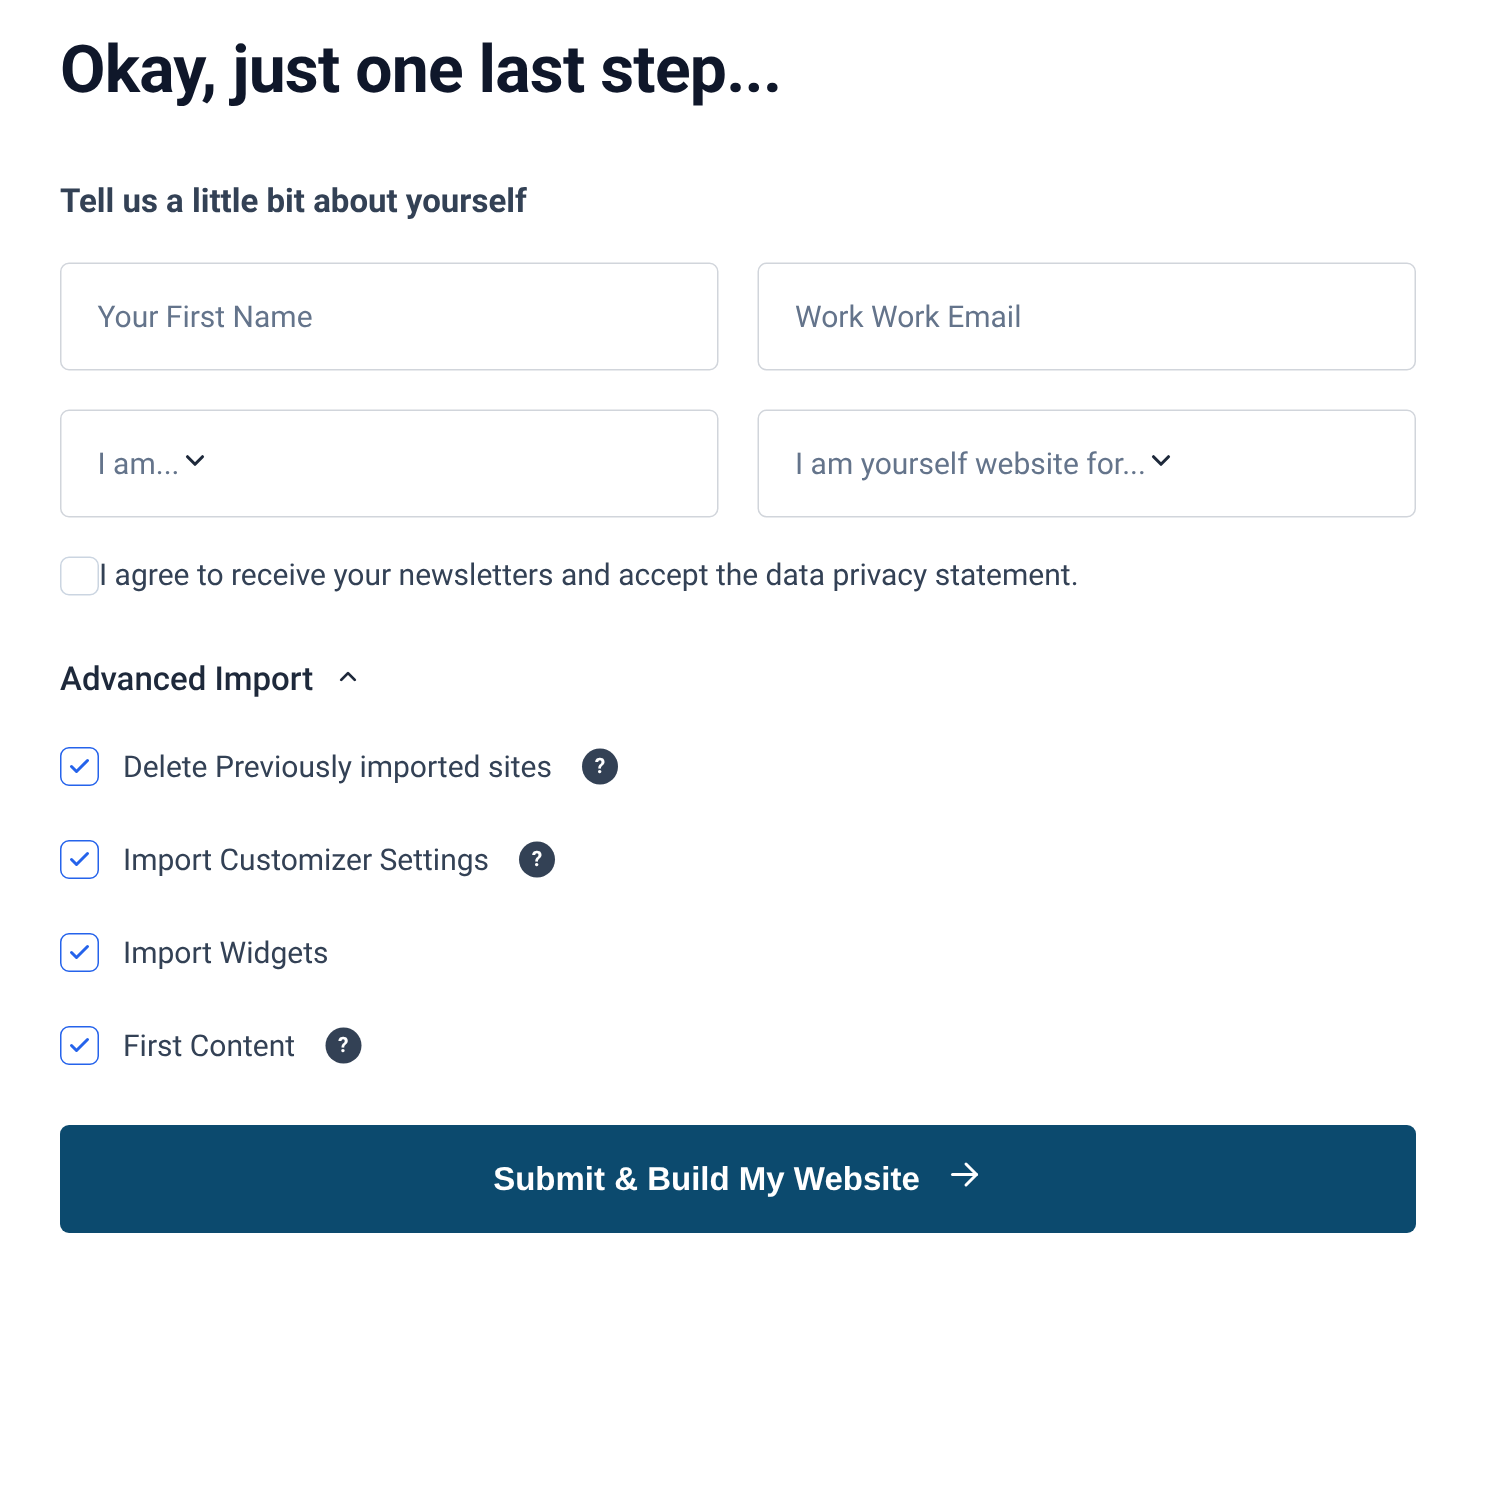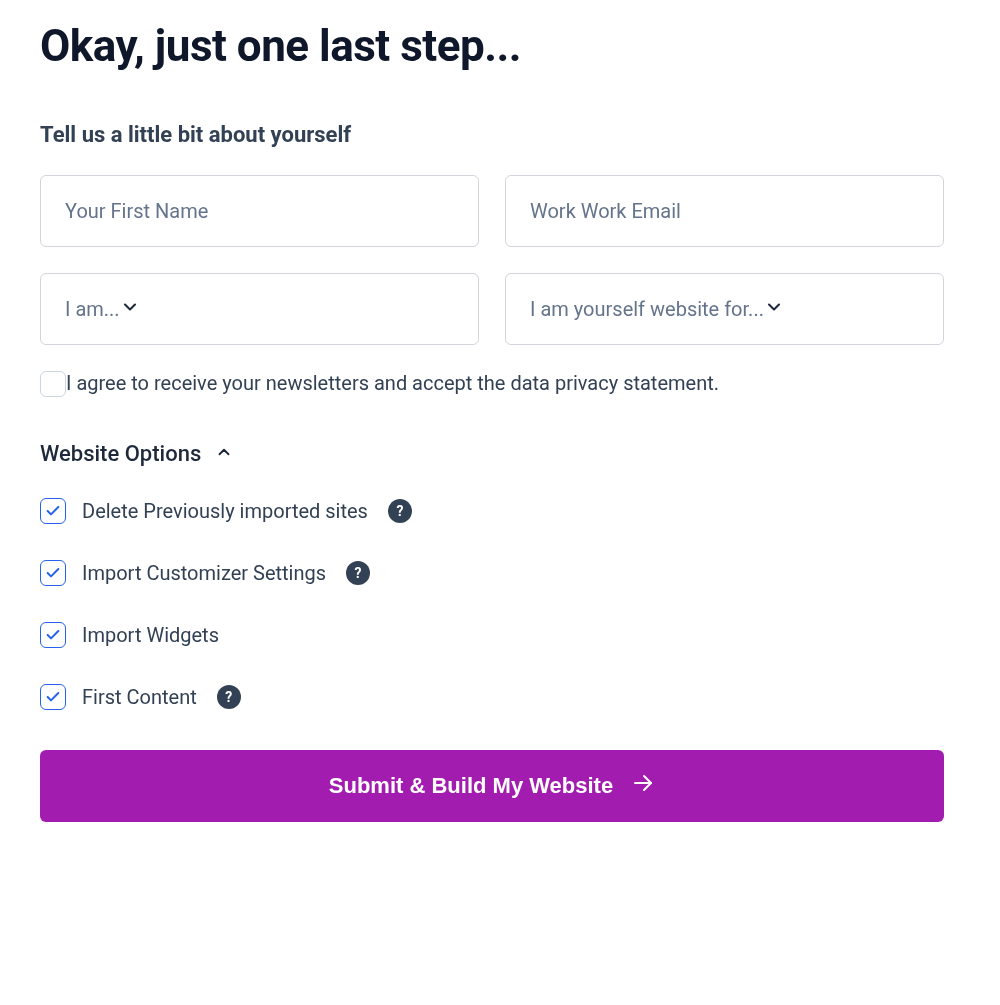--- a/index.html
+++ b/index.html
@@ -116,21 +116,21 @@
     justify-content: center;
     font-size: 14px;
     font-weight: 700;
     cursor: pointer;
     margin-left: 4px;
     flex-shrink: 0;
   }
   .submit-btn {
     width: 100%;
     height: 72px;
-    background: #a21caf;
+    background: #0c4a6e;
     color: #fff;
     border: none;
     border-radius: 6px;
     font-size: 22px;
     font-weight: 600;
     display: flex;
     align-items: center;
     justify-content: center;
     gap: 18px;
     cursor: pointer;
@@ -175,21 +175,21 @@
   </div>
 
   <div class="checkbox-row">
     <div class="checkbox">
       
     </div>
     <div class="consent-text">I agree to receive your newsletters and accept the data privacy statement.</div>
   </div>
 
   <div class="advanced-header">
-    <span>Website Options</span>
+    <span>Advanced Import</span>
     <span>
       <svg width="18" height="18" viewBox="0 0 24 24" fill="none" stroke="#1e293b" stroke-width="2.5" stroke-linecap="round" stroke-linejoin="round">
           <polyline points="18 15 12 9 6 15"></polyline>
         </svg>
     </span>
   </div>
 
   <div class="option-row">
     <div class="checkbox checked">
       <svg width="16" height="16" viewBox="0 0 24 24" fill="none" stroke="#2563eb" stroke-width="3" stroke-linecap="round" stroke-linejoin="round">

